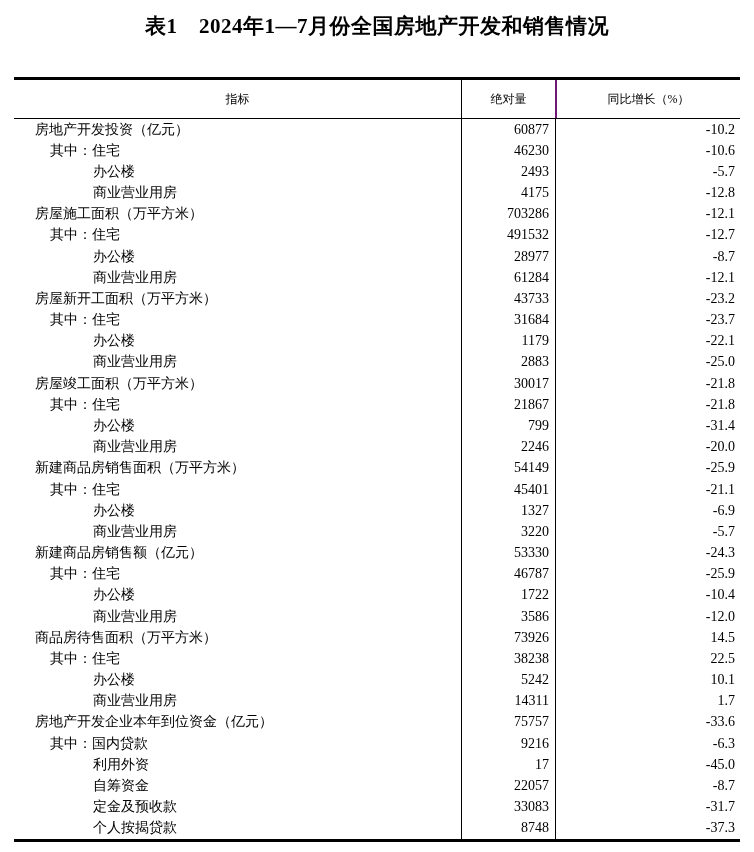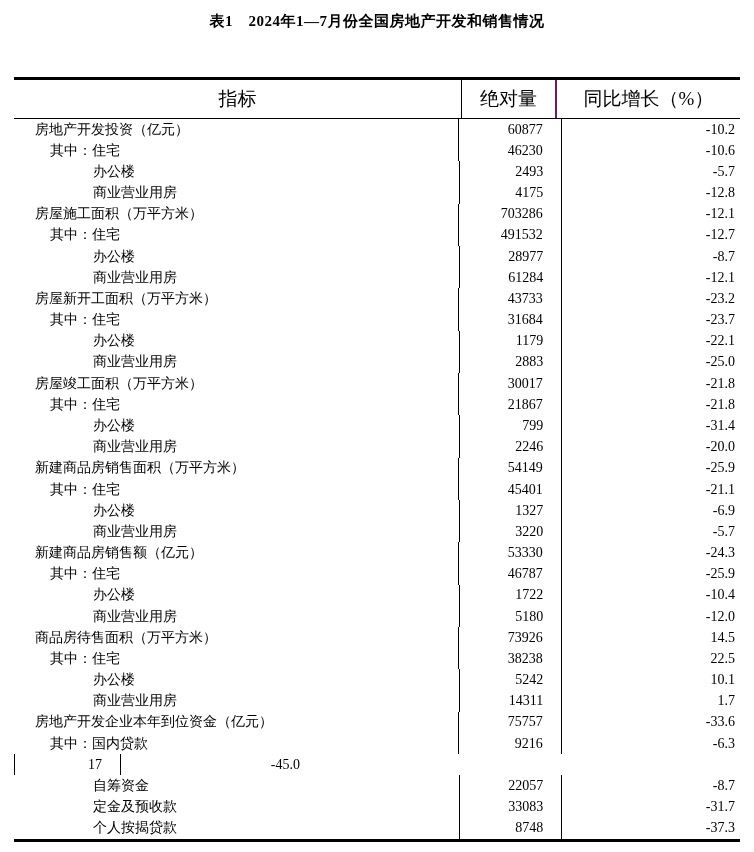--- a/index.html
+++ b/index.html
@@ -6,37 +6,37 @@
   html, body {
     width: 754px; height: 852px;
     background: #ffffff; color: #000000;
     font-family: "Liberation Serif", "DejaVu Serif", serif;
     overflow: hidden;
   }
   .page { position: relative; width: 754px; height: 852px; background: #fff; }
 
   .title {
     position: absolute; top: 12px; left: 0; width: 754px;
-    text-align: center; font-size: 15px; font-weight: bold;
+    text-align: center; font-size: 21px; font-weight: bold;
     letter-spacing: 0.5px; white-space: pre;
   }
 
   .table {
     position: absolute; top: 77px; left: 14px; width: 726px;
     border-top: 3px solid #000; border-bottom: 3px solid #000;
   }
 
-  .thead { display: flex; height: 39px; border-bottom: 1px solid #000; font-size: 19px; }
+  .thead { display: flex; height: 39px; border-bottom: 1px solid #000; font-size: 12px; }
   .thead .hcell { display: flex; align-items: center; justify-content: center; height: 100%; }
   .h1 { width: 447px; }
   .h2 { width: 94px;  border-left: 1px solid #000; }
   .h3 { width: 185px; border-left: 2px solid #701a75; }
 
   .tbody { display: flex; flex-direction: column; height: 720px; font-size: 14px; }
-  .trow { flex: 1; display: flex; gap: 12px; }
+  .trow { flex: 1; display: flex; }
   .c1 { width: 447px; display: flex; align-items: center; white-space: pre; }
   .c2 { width: 94px;  border-left: 1px solid #000; display: flex; align-items: center; justify-content: flex-end; padding-right: 6px; }
   .c3 { width: 185px; border-left: 1px solid #000; display: flex; align-items: center; justify-content: flex-end; padding-right: 5px; padding-left: 20px; }
 
   .ind0 { padding-left: 21px; }
   .ind1 { padding-left: 36px; }
   .ind2 { padding-left: 79px; }
 </style>
 </head>
 <body>
@@ -164,21 +164,21 @@
           <div class="c2">46787</div>
           <div class="c3">-25.9</div>
         </div>
         <div class="trow">
           <div class="c1 ind2">办公楼</div>
           <div class="c2">1722</div>
           <div class="c3">-10.4</div>
         </div>
         <div class="trow">
           <div class="c1 ind2">商业营业用房</div>
-          <div class="c2">5180</div>
+          <div class="c2">3586</div>
           <div class="c3">-12.0</div>
         </div>
         <div class="trow">
           <div class="c1 ind0">商品房待售面积（万平方米）</div>
           <div class="c2">73926</div>
           <div class="c3">14.5</div>
         </div>
         <div class="trow">
           <div class="c1 ind1">其中：住宅</div>
           <div class="c2">38238</div>
@@ -198,20 +198,21 @@
           <div class="c1 ind0">房地产开发企业本年到位资金（亿元）</div>
           <div class="c2">75757</div>
           <div class="c3">-33.6</div>
         </div>
         <div class="trow">
           <div class="c1 ind1">其中：国内贷款</div>
           <div class="c2">9216</div>
           <div class="c3">-6.3</div>
         </div>
         <div class="trow">
+          <div class="c1 ind2">利用外资</div>
           <div class="c2">17</div>
           <div class="c3">-45.0</div>
         </div>
         <div class="trow">
           <div class="c1 ind2">自筹资金</div>
           <div class="c2">22057</div>
           <div class="c3">-8.7</div>
         </div>
         <div class="trow">
           <div class="c1 ind2">定金及预收款</div>

